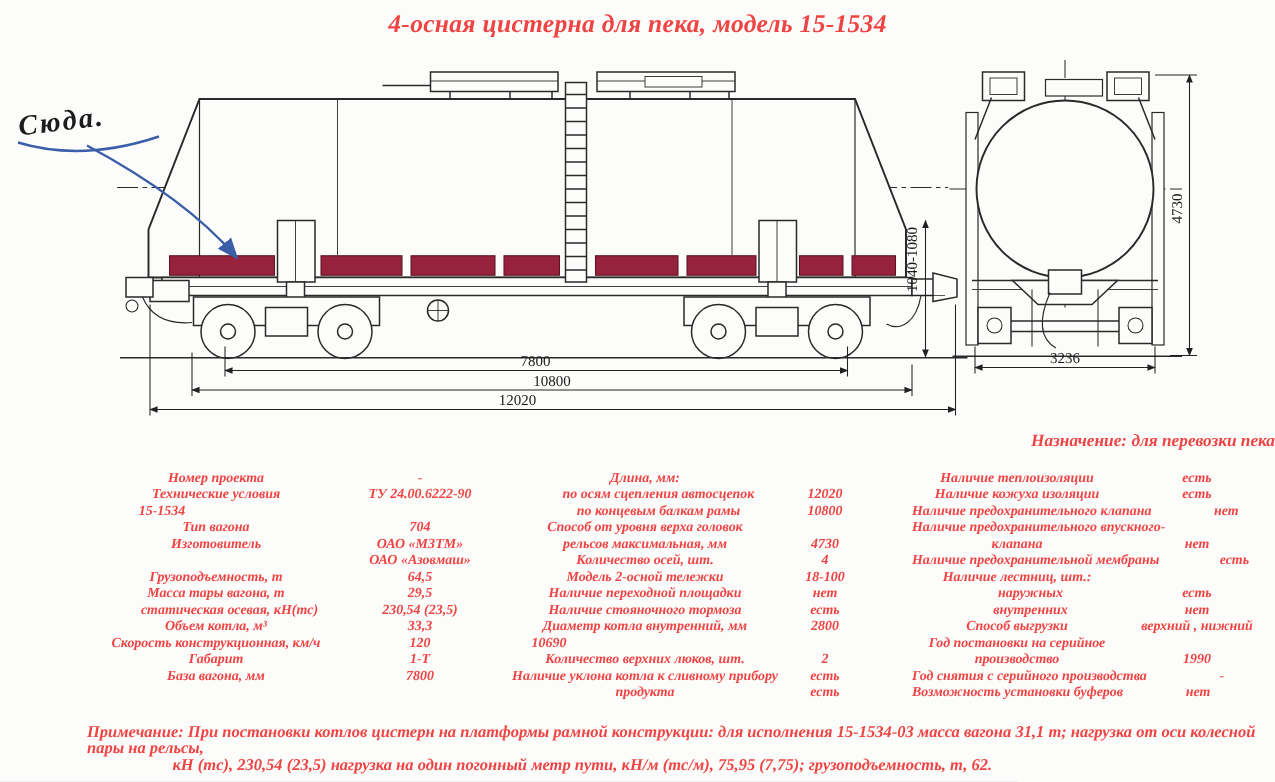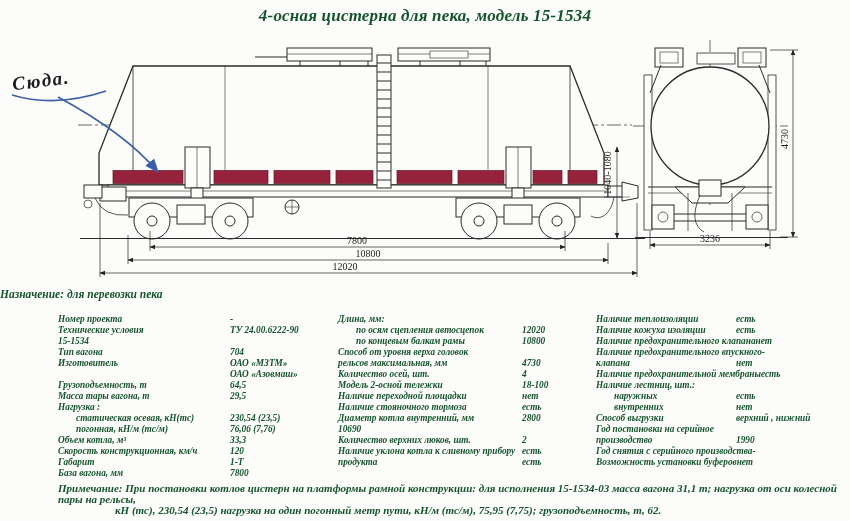--- a/index.html
+++ b/index.html
@@ -1,29 +1,29 @@
 <!DOCTYPE html>
 <html><head>
 <meta charset="utf-8">
 <style>
   html,body{margin:0;padding:0;background:#e8e8e8;}
   .page{position:relative;width:850px;height:521px;background:#fcfcfa;overflow:hidden;
-        font-family:"Liberation Serif",serif;color:#14532d;}
+        font-family:"Liberation Serif",serif;color:#ef4444;}
   .title{position:absolute;top:6px;left:0;width:100%;text-align:center;
          font-size:17px;font-weight:700;font-style:italic;letter-spacing:.2px;}
-  .purpose{position:absolute;top:288px;left:0;width:100%;text-align:left;
+  .purpose{position:absolute;top:288px;left:0;width:100%;text-align:right;
            font-size:11.5px;font-weight:700;font-style:italic;}
   .drawing{position:absolute;top:35px;left:0;}
   .specs{position:absolute;top:314px;left:58px;display:flex;
          font-weight:700;font-style:italic;font-size:9.3px;line-height:11px;}
   .col{flex:0 0 auto;}
   .col1{width:272px;}
   .col2{width:240px;margin-left:8px;}
-  .col3{width:240px;margin-left:18px;font-style:italic;}
-  .spec-row{display:flex;}
+  .col3{width:240px;margin-left:30px;font-style:italic;}
+  .spec-row{display:flex;text-align:center;}
   .spec-label{flex:1 1 auto;white-space:nowrap;}
   .spec-value{white-space:nowrap;}
   .col1 .spec-value{flex:0 0 100px;}
   .col2 .spec-value{flex:0 0 56px;}
   .col3 .spec-value{flex:0 0 100px;}
   .indent .spec-label{padding-left:18px;}
   .note{position:absolute;top:483px;left:58px;width:790px;
         font-size:11px;line-height:11px;font-weight:700;font-style:italic;}
   .note-line2{padding-left:57px;}
   svg text{font-family:"Liberation Serif",serif;fill:#1c1c1c;}
@@ -253,31 +253,23 @@
           <span class="spec-value">ОАО «Азовмаш»</span>
         </div>
         <div class="spec-row">
           <span class="spec-label">Грузоподъемность, т</span>
           <span class="spec-value">64,5</span>
         </div>
         <div class="spec-row">
           <span class="spec-label">Масса тары вагона, т</span>
           <span class="spec-value">29,5</span>
         </div>
-        <div class="spec-row">
-          <span class="spec-label">Нагрузка :</span>
-          <span class="spec-value"></span>
-        </div>
         <div class="spec-row indent">
           <span class="spec-label">статическая осевая, кН(тс)</span>
           <span class="spec-value">230,54 (23,5)</span>
-        </div>
-        <div class="spec-row indent">
-          <span class="spec-label">погонная, кН/м (тс/м)</span>
-          <span class="spec-value">76,06 (7,76)</span>
         </div>
         <div class="spec-row">
           <span class="spec-label">Объем котла, м³</span>
           <span class="spec-value">33,3</span>
         </div>
         <div class="spec-row">
           <span class="spec-label">Скорость конструкционная, км/ч</span>
           <span class="spec-value">120</span>
         </div>
         <div class="spec-row">

